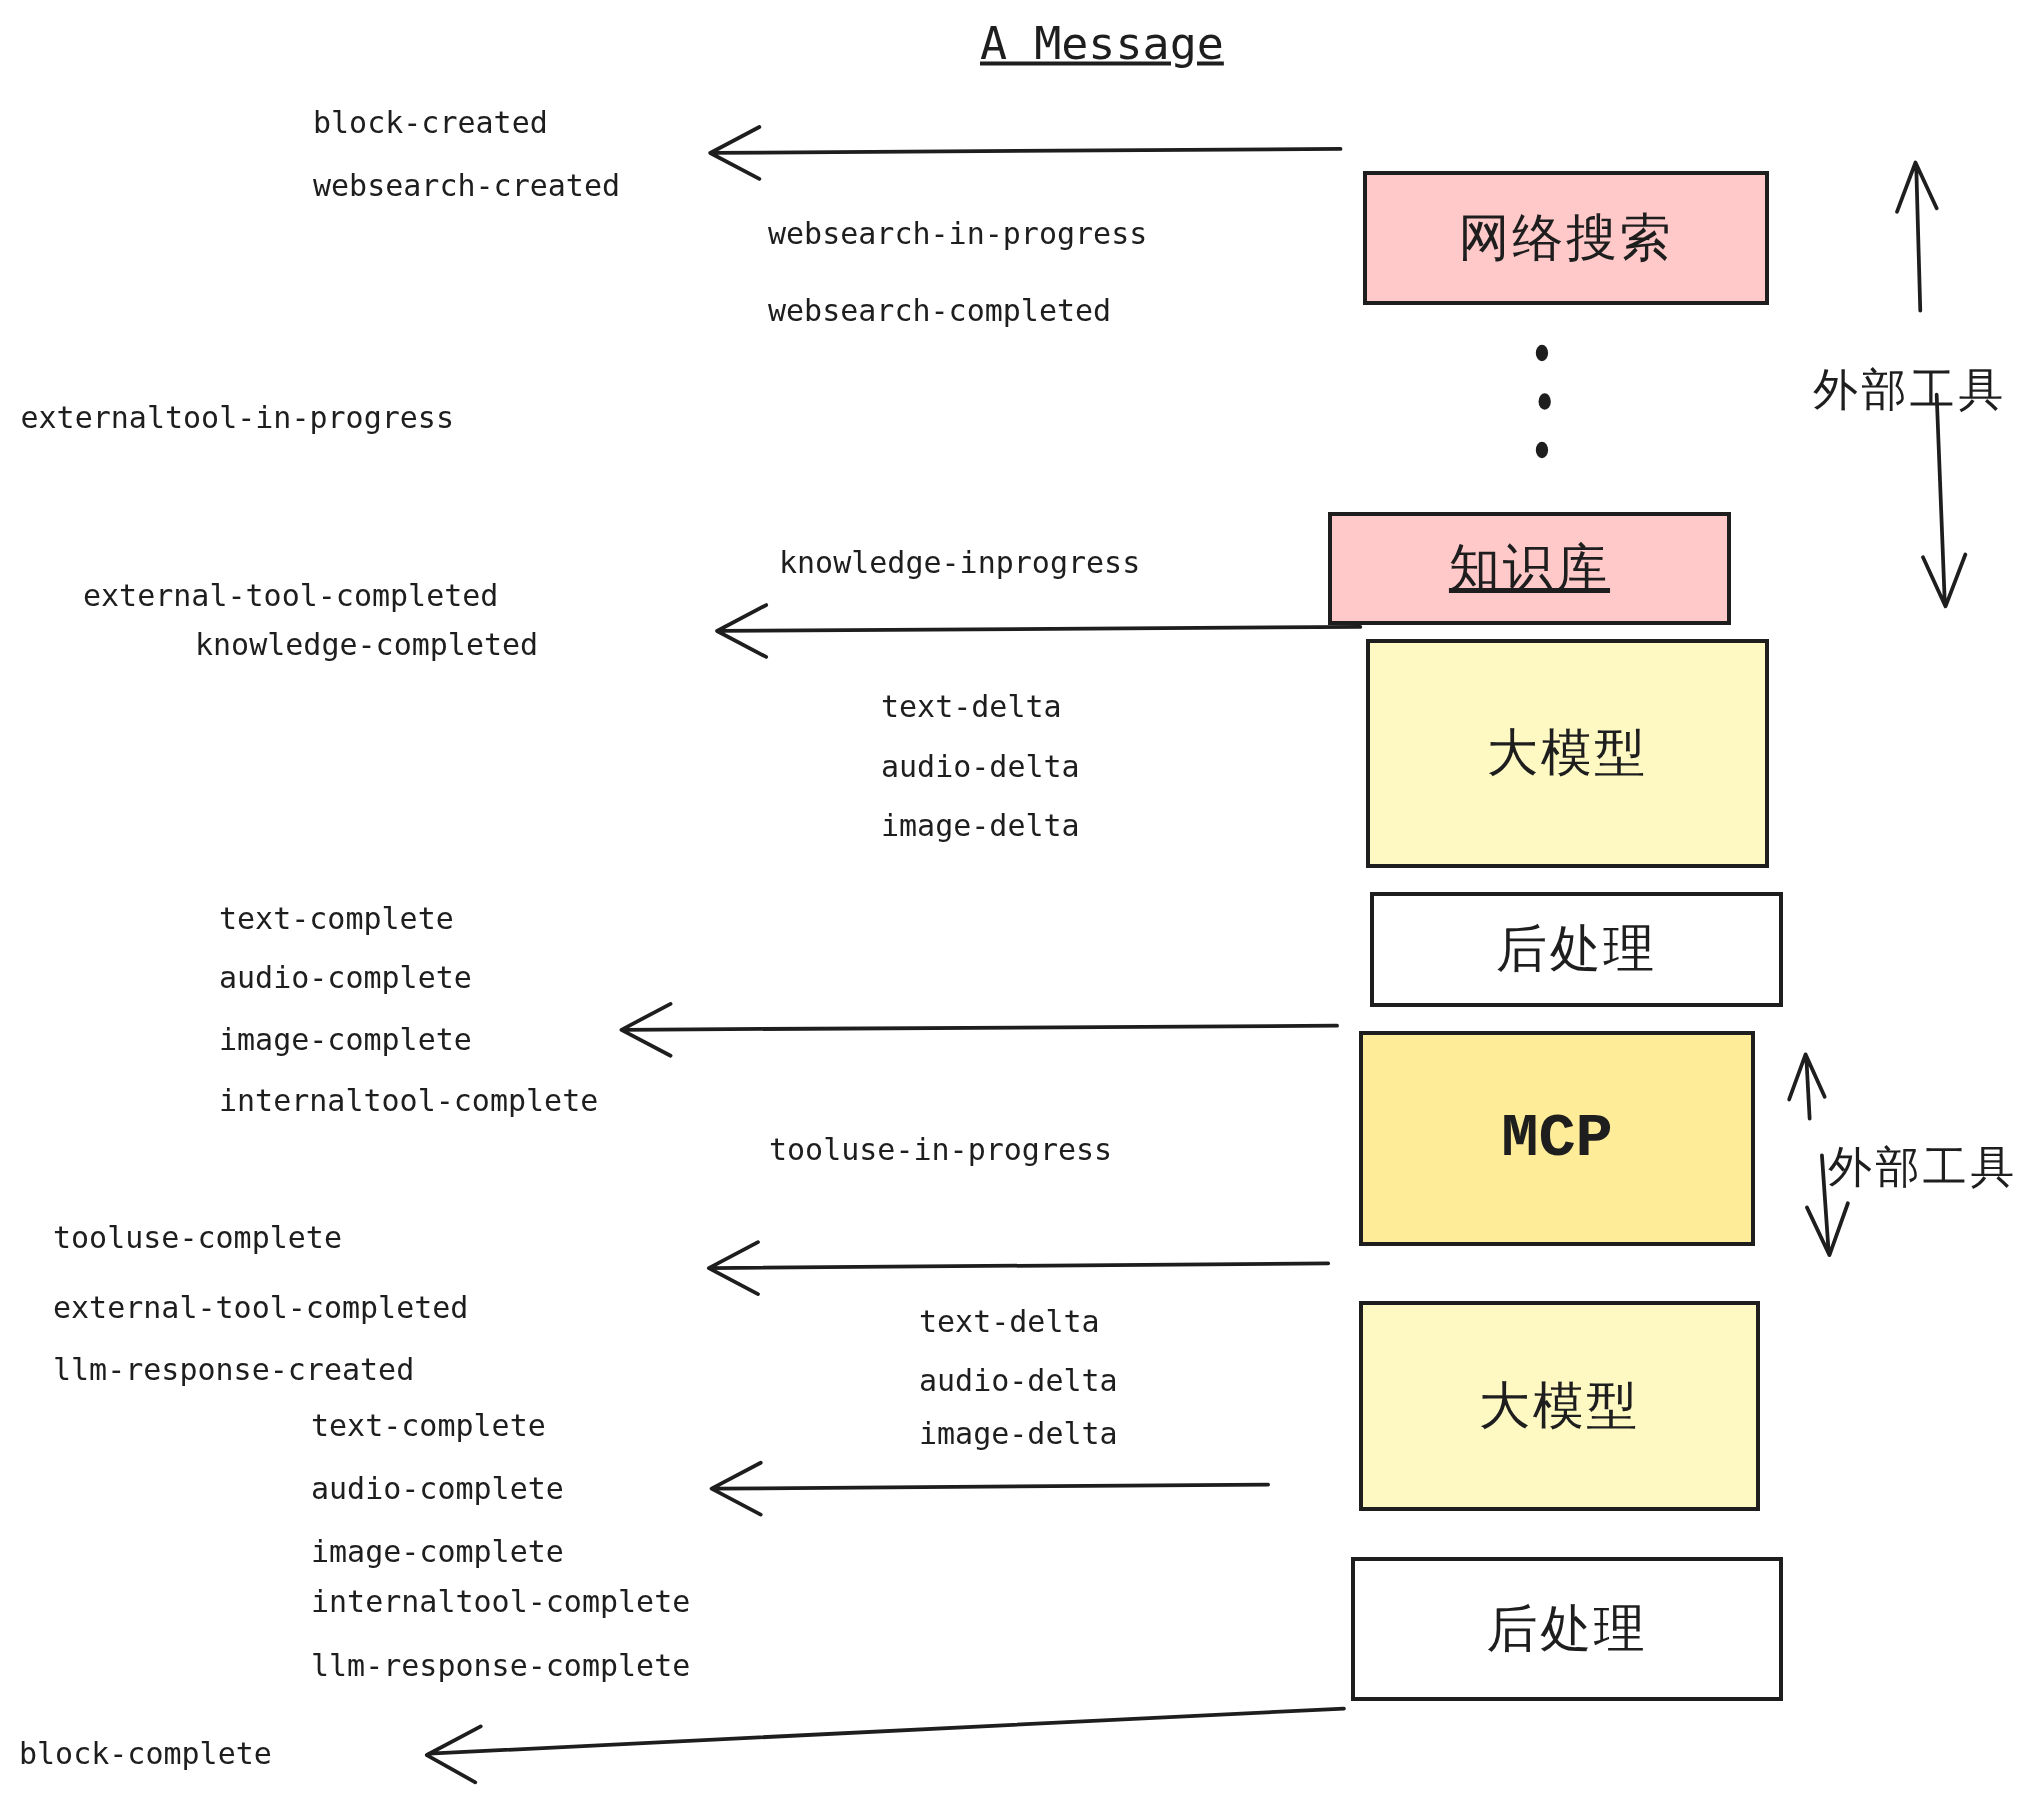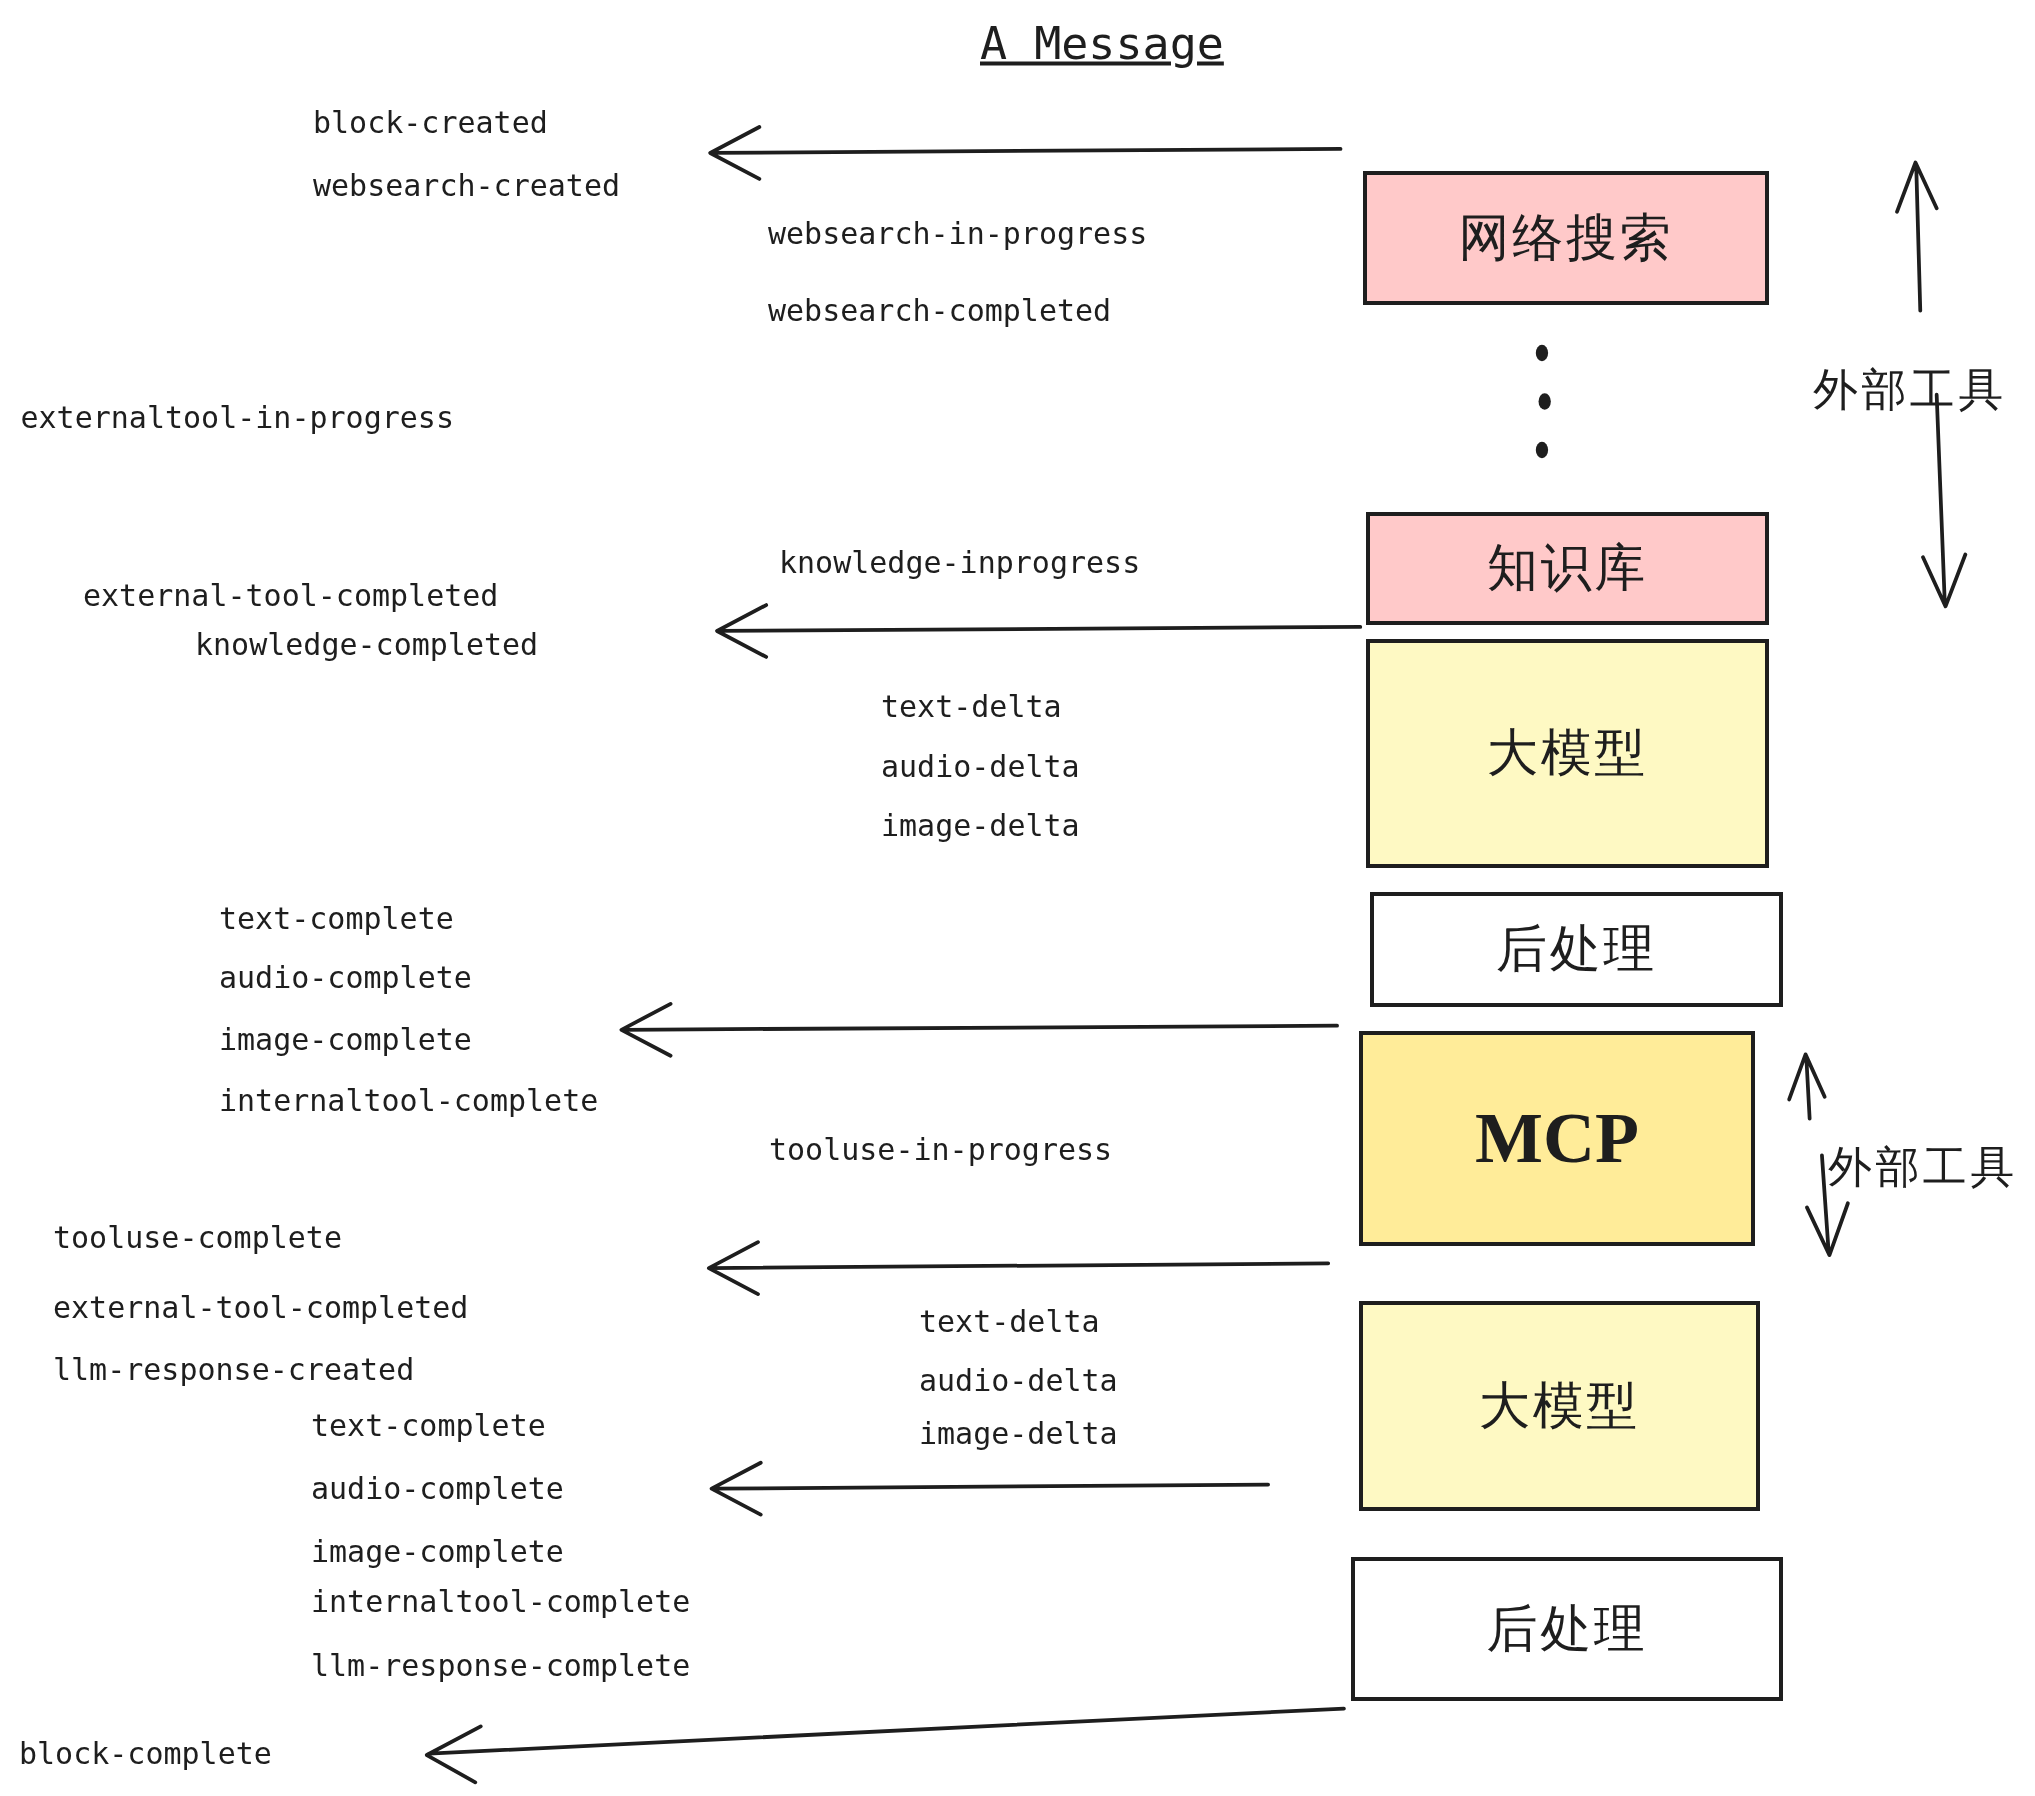--- a/index.html
+++ b/index.html
@@ -34,22 +34,22 @@
     align-items: center;
     justify-content: center;
   }
   .node .cjk {
     font-family: "Liberation Sans", sans-serif;
     font-size: 51px;
     letter-spacing: 2.7px;
     white-space: nowrap;
   }
   .node .mcp-label {
-    font-family: Liberation Serif, serif;
-    font-size: 72px;
+    font-family: Liberation Mono, monospace;
+    font-size: 62px;
     font-weight: bold;
     white-space: nowrap;
   }
   .pink   { background: #ffc9c9; }
   .green  { background: #fef9c3; }
   .yellow { background: #ffec99; }
   .white  { background: #ffffff; }
   .side-label {
     position: absolute;
     font-family: "Liberation Sans", sans-serif;
@@ -119,21 +119,21 @@
   <div class="evt" style="left:311px;  top:1426px;">text-complete</div>
   <div class="evt" style="left:311px;  top:1489px;">audio-complete</div>
   <div class="evt" style="left:311px;  top:1552px;">image-complete</div>
   <div class="evt" style="left:311px;  top:1602px;">internaltool-complete</div>
   <div class="evt" style="left:311px;  top:1666px;">llm-response-complete</div>
   <div class="evt" style="left:19px;   top:1754px;">block-complete</div>
 
   <div class="node pink" style="left:1363px; top:171px;  width:406px; height:134px;text-align:center;">
     <span class="cjk">网络搜索</span>
   </div>
-  <div class="node pink" style="left:1366px; top:512px;  width:403px; height:113px;">
+  <div class="node pink" style="left:1328px; top:512px;  width:403px; height:113px;text-decoration:underline;">
     <span class="cjk">知识库</span>
   </div>
   <div class="node green" style="left:1366px; top:639px;  width:403px; height:229px;">
     <span class="cjk">大模型</span>
   </div>
   <div class="node white" style="left:1370px; top:892px; width:413px; height:115px;">
     <span class="cjk">后处理</span>
   </div>
   <div class="node yellow" style="left:1359px; top:1031px; width:396px; height:215px;">
     <span class="mcp-label">MCP</span>

